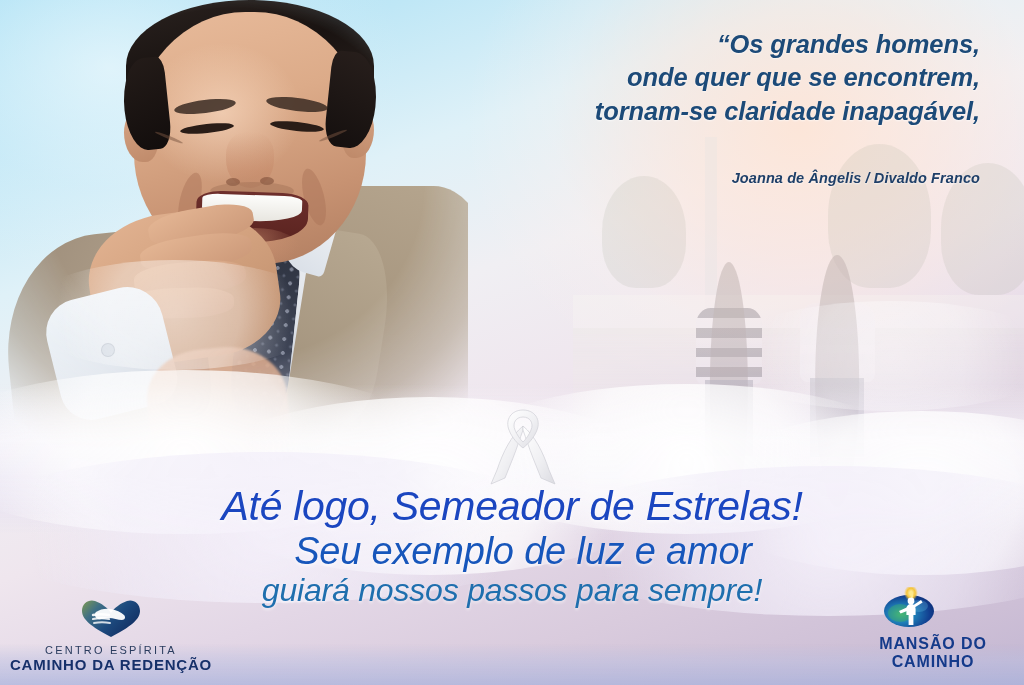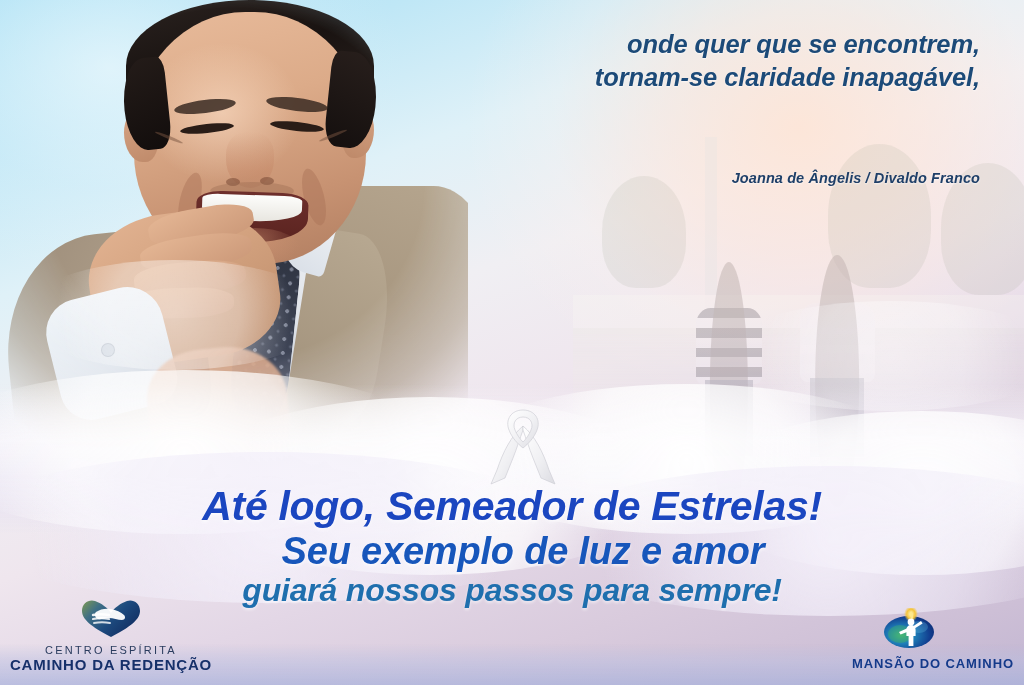--- a/index.html
+++ b/index.html
@@ -391,21 +391,21 @@
   
   .ribbon {
     position:absolute; left:489px; top:408px; width:68px; height:78px;
   }
 
   
   .headline {
     position:absolute; left:0; right:0; top:486px;
     text-align:center;
     font-style:italic;
-    font-weight:bold;
+    font-weight:normal;
     line-height:1.02;
   }
   .headline .h1 {
     display:block; font-size:41px; color:#1b46c0;
     text-shadow:0 2px 3px rgba(255,255,255,0.6);
     letter-spacing:-0.3px;
   }
   .headline .h2 {
     display:block; font-size:38px; color:#1756bb; margin-top:4px;
     text-shadow:0 2px 3px rgba(255,255,255,0.6);
@@ -430,21 +430,21 @@
   .logo-mark { display:block; margin:0 auto 2px; }
   .logo-l1 {
     display:block; color:#2a3c5e; font-size:11px; font-weight:normal;
     letter-spacing:2.2px;
   }
   .logo-l2 {
     display:block; color:#16306a; font-size:15px; font-weight:bold;
     letter-spacing:0.8px;
   }
   .logo-r1 {
-    display:block; color:#143a8a; font-size:13px; font-weight:bold;
+    display:block; color:#143a8a; font-size:16px; font-weight:bold;
     letter-spacing:0.9px;
     margin-left:48px;
   }
 </style>
 </head>
 <body>
 
 <div id="stage">
 
   <div class="bg-sky"></div>
@@ -526,20 +526,21 @@
     <div class="cloud c1"></div>
     <div class="cloud c2"></div>
     <div class="cloud c3"></div>
     <div class="cloud c4"></div>
     <div class="cloud c5"></div>
     <div class="cloud c6"></div>
     <div class="bottom-band"></div>
   </div>
 
   <div class="quote">
+    <span class="ln">“Os grandes homens,</span>
     <span class="ln">onde quer que se encontrem,</span>
     <span class="ln">tornam-se claridade inapagável,</span>
   </div>
   <div class="attrib">Joanna de Ângelis / Divaldo Franco</div>
 
   <div class="ribbon">
     <svg width="68" height="78" viewBox="0 0 68 78" aria-hidden="true">
       <defs>
         <linearGradient id="rb" x1="0" y1="0" x2="1" y2="1">
           <stop offset="0%" stop-color="#ffffff"></stop>

